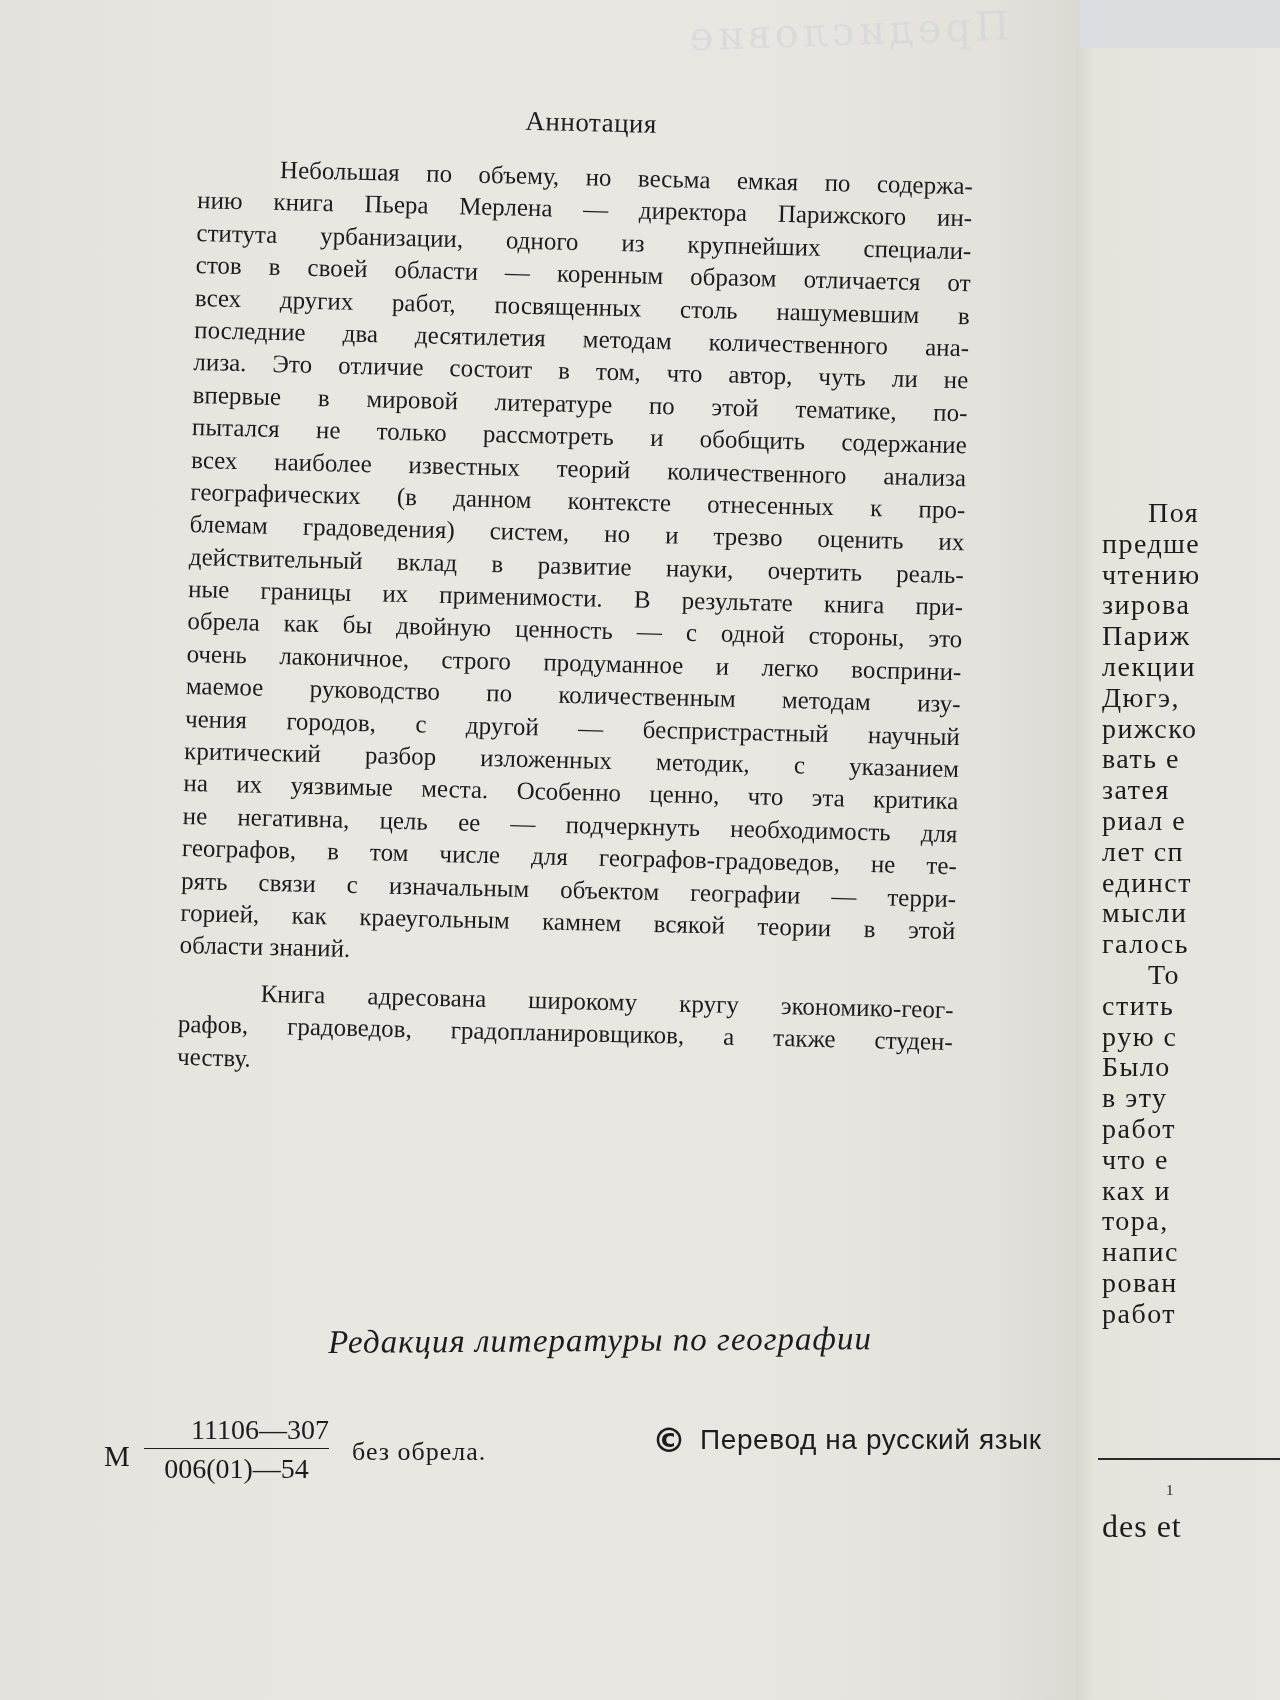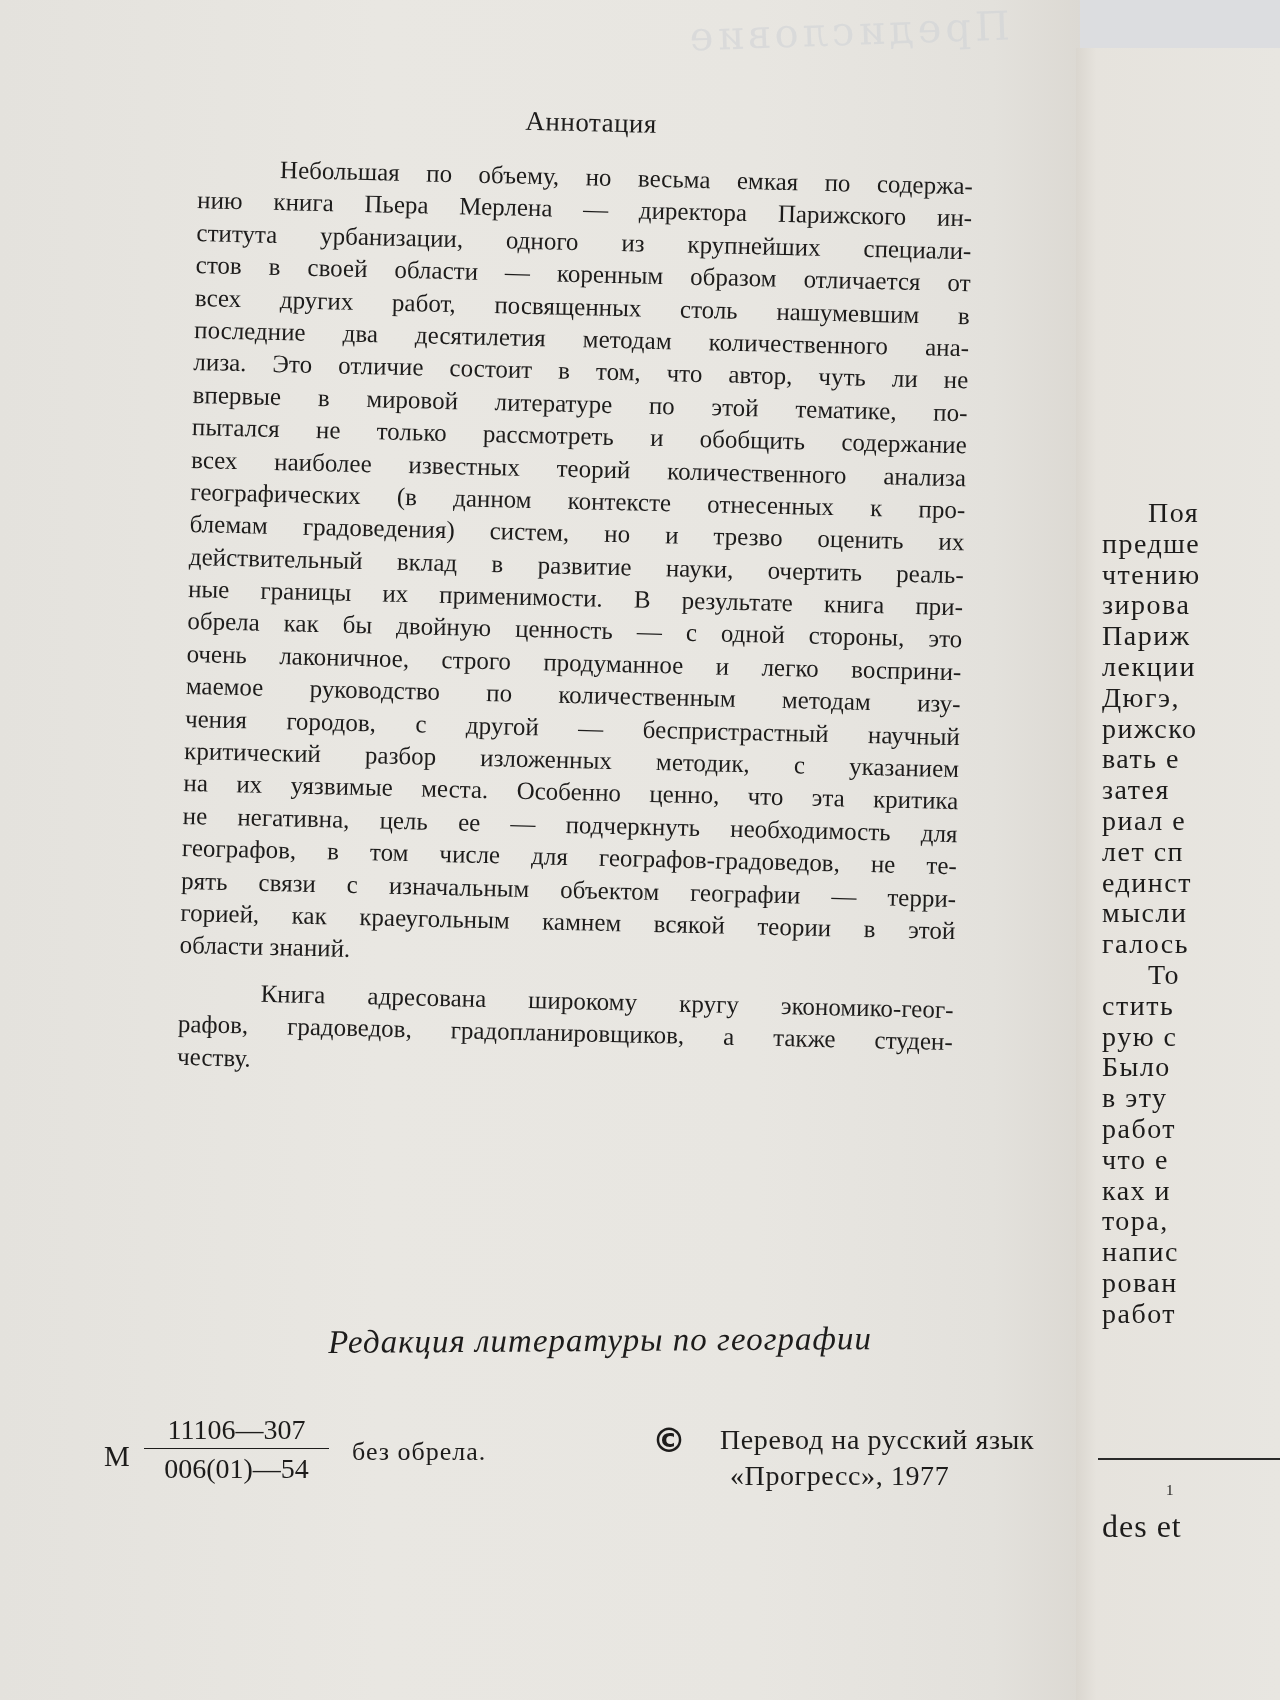--- a/index.html
+++ b/index.html
@@ -42,25 +42,25 @@
   .line.last { text-align-last: left; }
   .para-gap { height: 14px; }
   .italic-line {
     position: absolute; left: 0; width: 1200px; top: 1322px; text-align: center;
     font-family: "Liberation Serif", serif; font-style: italic; font-size: 33px; letter-spacing: 1px;
     transform: rotate(-0.4deg);
   }
   .imprint { position: absolute; left: 104px; top: 1412px; width: 1000px; height: 90px; }
   .imprint .m { position: absolute; left: 0; top: 28px; font-family: "Liberation Serif", serif; font-size: 29px; }
   .imprint .frac { position: absolute; left: 40px; top: 0; width: 185px; text-align: center; font-family: "Liberation Serif", serif; font-size: 28px; }
-  .imprint .frac .num { display: block; height: 36px; line-height: 36px; border-bottom: 1.6px solid #1d1c1b; }
+  .imprint .frac .num { display: block; height: 36px; line-height: 36px; border-bottom: 1.6px solid #1d1c1b; text-align: right; }
   .imprint .frac .den { display: block; height: 38px; line-height: 40px; }
   .imprint .noadv { position: absolute; left: 248px; top: 25px; font-family: "Liberation Serif", serif; font-size: 26px; letter-spacing: 1px; }
   .imprint .copy { position: absolute; left: 548px; top: 8px; font-size: 34px; font-family: "DejaVu Sans", sans-serif; font-weight: bold; }
-  .imprint .trans { position: absolute; left: 616px; top: 10px; font-family: Liberation Serif, serif; font-size: 28px; line-height: 36px; letter-spacing: 0.6px; white-space: nowrap; }
+  .imprint .trans { position: absolute; left: 596px; top: 10px; font-family: Liberation Sans, sans-serif; font-size: 28px; line-height: 36px; letter-spacing: 0.6px; white-space: nowrap; }
   .imprint .trans span { display: block; }
   .imprint .trans .l2 { padding-left: 10px; }
   .rp-text { position: absolute; left: 26px; top: 450px; width: 240px; }
   .rp-line {
     display: block; height: 30.8px; line-height: 30.8px; white-space: nowrap;
     font-family: "Liberation Serif", serif; font-size: 28px; letter-spacing: 1.5px;
   }
   .rp-line.indent { padding-left: 46px; }
   .rp-rule { position: absolute; left: 22px; top: 1410px; width: 200px; height: 0; border-top: 2px solid #2a2a2a; }
   .rp-fn-mark { position: absolute; left: 90px; top: 1434px; font-family: "Liberation Serif", serif; font-size: 15px; }
@@ -119,21 +119,20 @@
   <div class="imprint">
     <span class="m">М</span>
     <span class="frac">
       <span class="num">11106—307</span>
       <span class="den">006(01)—54</span>
     </span>
     <span class="noadv">без обрела.</span>
     <span class="copy">©</span>
     <span class="trans">
       <span class="l1">Перевод на русский язык</span>
-      <span class="l2">«Прогресс», 1977</span>
     </span>
   </div>
 </div>
 
 <div class="right-page">
   <div class="rp-text" id="rptext">
       <span class="rp-line indent">Поя</span>
       <span class="rp-line">предше</span>
       <span class="rp-line">чтению</span>
       <span class="rp-line">зирова</span>

